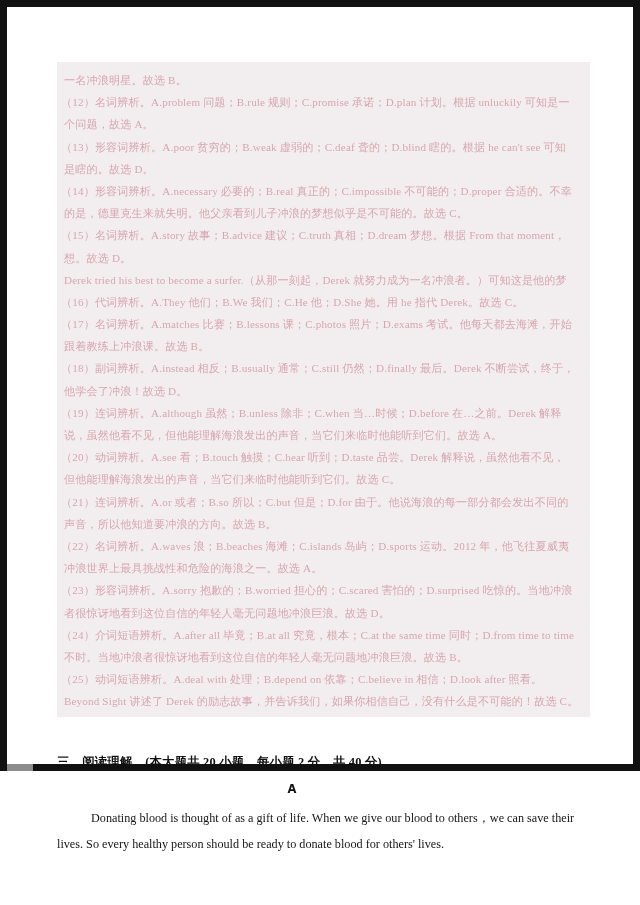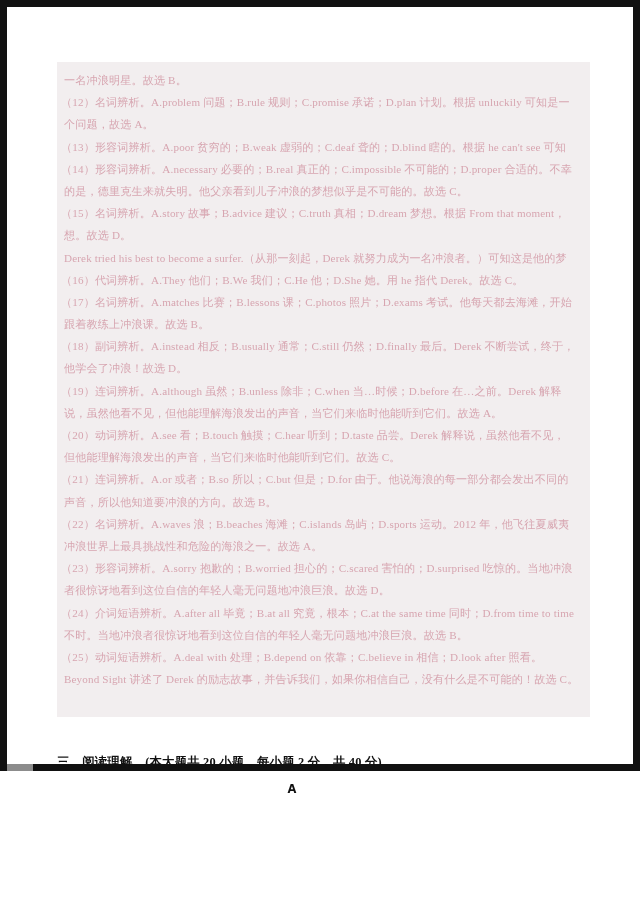--- a/index.html
+++ b/index.html
@@ -115,20 +115,21 @@
 
 <div id="page">
   <div id="page-inner">
 
     <div id="answer-block">
 
     <div class="akline cont">一名冲浪明星。故选 B。</div>
         <div class="akline ind">（12）名词辨析。A.problem 问题；B.rule 规则；C.promise 承诺；D.plan 计划。根据 unluckily 可知是一</div>
         <div class="akline cont">个问题，故选 A。</div>
         <div class="akline ind">（13）形容词辨析。A.poor 贫穷的；B.weak 虚弱的；C.deaf 聋的；D.blind 瞎的。根据 he can't see 可知</div>
+        <div class="akline cont">是瞎的。故选 D。</div>
         <div class="akline ind">（14）形容词辨析。A.necessary 必要的；B.real 真正的；C.impossible 不可能的；D.proper 合适的。不幸</div>
         <div class="akline cont">的是，德里克生来就失明。他父亲看到儿子冲浪的梦想似乎是不可能的。故选 C。</div>
         <div class="akline ind">（15）名词辨析。A.story 故事；B.advice 建议；C.truth 真相；D.dream 梦想。根据 From that moment，</div>
         <div class="akline cont">想。故选 D。</div>
         <div class="akline cont">Derek tried his best to become a surfer.（从那一刻起，Derek 就努力成为一名冲浪者。）可知这是他的梦</div>
         <div class="akline ind">（16）代词辨析。A.They 他们；B.We 我们；C.He 他；D.She 她。用 he 指代 Derek。故选 C。</div>
         <div class="akline ind">（17）名词辨析。A.matches 比赛；B.lessons 课；C.photos 照片；D.exams 考试。他每天都去海滩，开始</div>
         <div class="akline cont">跟着教练上冲浪课。故选 B。</div>
         <div class="akline ind">（18）副词辨析。A.instead 相反；B.usually 通常；C.still 仍然；D.finally 最后。Derek 不断尝试，终于，</div>
         <div class="akline cont">他学会了冲浪！故选 D。</div>
@@ -144,17 +145,18 @@
         <div class="akline cont">者很惊讶地看到这位自信的年轻人毫无问题地冲浪巨浪。故选 D。</div>
         <div class="akline ind">（24）介词短语辨析。A.after all 毕竟；B.at all 究竟，根本；C.at the same time 同时；D.from time to time</div>
         <div class="akline cont">不时。当地冲浪者很惊讶地看到这位自信的年轻人毫无问题地冲浪巨浪。故选 B。</div>
         <div class="akline ind">（25）动词短语辨析。A.deal with 处理；B.depend on 依靠；C.believe in 相信；D.look after 照看。</div>
         <div class="akline cont">Beyond Sight 讲述了 Derek 的励志故事，并告诉我们，如果你相信自己，没有什么是不可能的！故选 C。</div>
       </div>
 
     <div id="lower">
       <div class="sec-heading">三、阅读理解。(本大题共 20 小题，每小题 2 分，共 40 分)</div>
       <div class="passage-letter">A</div>
+      <div class="passage"><span class="first-indent"></span><span>Donating blood is thought of as a gift of life. When we give our blood to others，we can save their lives. So every healthy person should be ready to donate blood for others' lives.</span></div>
     </div>
 
   </div>
   <div id="bottom-artifact"></div>
 </div>
 
 </body></html>

